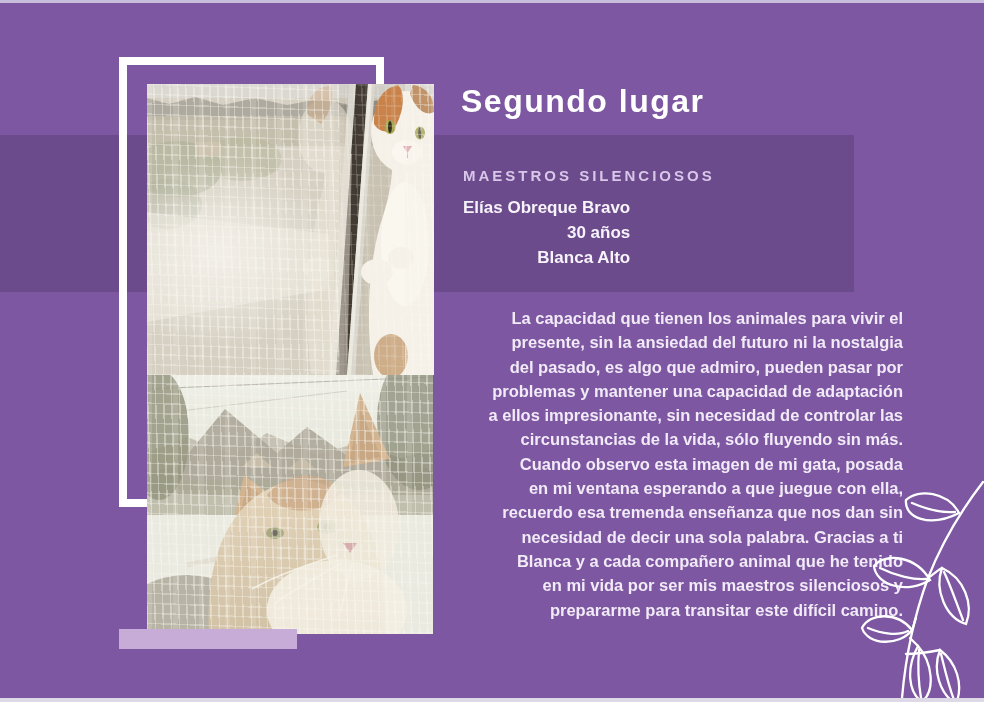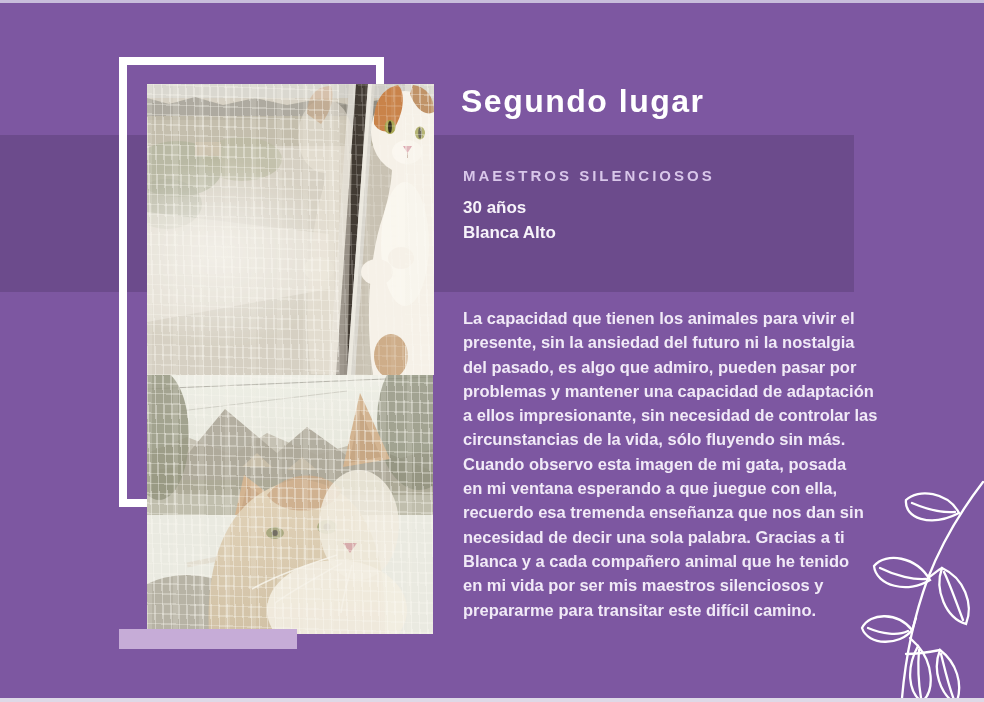--- a/index.html
+++ b/index.html
@@ -1,19 +1,20 @@
 <!DOCTYPE html>
 <html><head>
 <meta charset="utf-8">
 <style>
   html,body{margin:0;padding:0;background:#555;}
   .page{
     position:relative;width:984px;height:702px;overflow:hidden;
     background:#7d57a1;
     font-family:"Liberation Sans", sans-serif;
+    text-align:right;
   }
   .edge-strip{position:absolute;left:0;width:984px;z-index:7;}
   .edge-top{top:0;height:3px;background:#c8bddb;}
   .edge-bottom{bottom:0;height:4px;background:#ded9e7;}
 
   .band{position:absolute;left:0;top:135px;width:854px;height:157px;background:#6c4b8c;z-index:1;}
 
   .frame{position:absolute;left:119px;top:57px;width:265px;height:450px;
     border:8px solid #ffffff;box-sizing:border-box;z-index:2;}
 
@@ -168,20 +169,21 @@
     <div class="lace heavy" style="left:0;top:0;width:286px;height:259px;"></div>
   </div>
 
   <div class="accent-bar"></div>
 
   <h1 class="title">Segundo lugar</h1>
 
   <div class="entry-heading">MAESTROS SILENCIOSOS</div>
 
   <div class="author-block">
+    <div>Elías Obreque Bravo</div>
     <div>30 años</div>
     <div>Blanca Alto</div>
   </div>
 
   <div class="body-text">La capacidad que tienen los animales para vivir el
 presente, sin la ansiedad del futuro ni la nostalgia
 del pasado, es algo que admiro, pueden pasar por
 problemas y mantener una capacidad de adaptación
 a ellos impresionante, sin necesidad de controlar las
 circunstancias de la vida, sólo fluyendo sin más.

